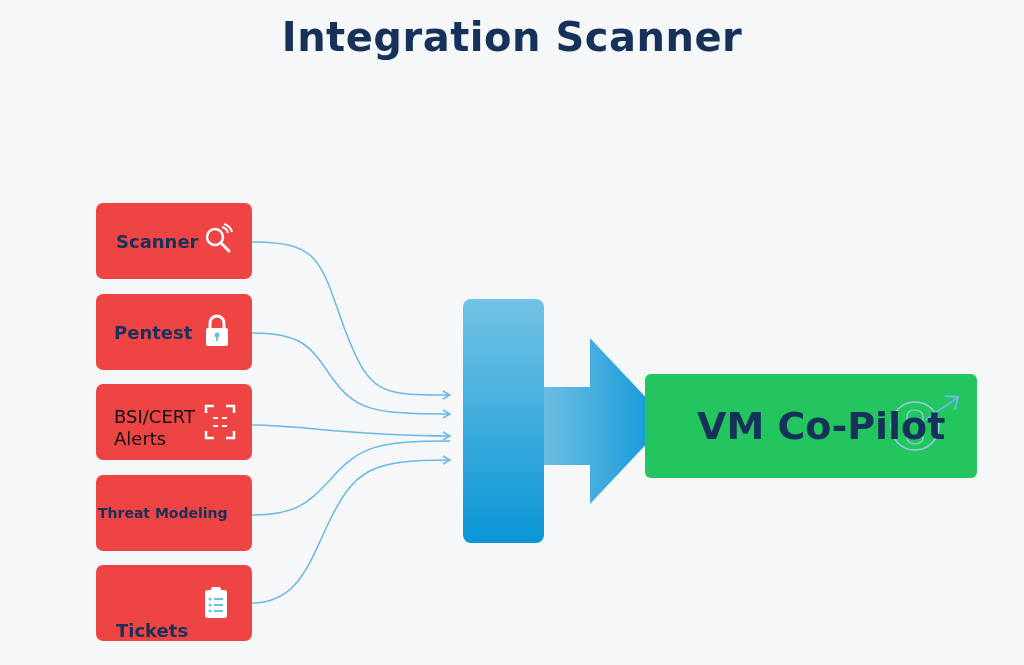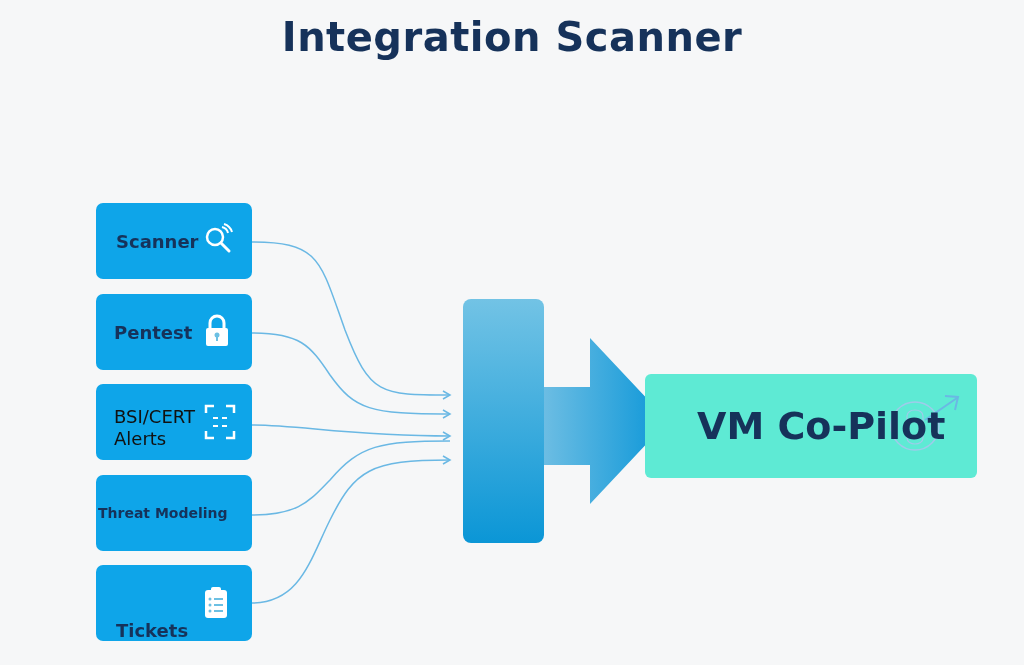--- a/index.html
+++ b/index.html
@@ -1,23 +1,23 @@
 <!DOCTYPE html>
 <html><head>
 <meta charset="utf-8">
 <style>
   html, body { margin:0; padding:0; }
   body { width:1024px; height:665px; background:#f6f7f8; position:relative; overflow:hidden; font-family:"DejaVu Sans", sans-serif; }
   .title { position:absolute; top:14px; left:0; width:1024px; text-align:center; font-size:40px; font-weight:bold; color:#16325a; letter-spacing:0.5px; }
-  .src { position:absolute; left:96px; width:156px; height:76px; background:#0ea5e9; border-radius:7px; box-sizing:border-box; display:flex; align-items:center; }
+  .src { position:absolute; left:96px; width:156px; height:76px; background:#ef4444; border-radius:7px; box-sizing:border-box; display:flex; align-items:center; }
   .src .lbl { font-size:18px; font-weight:bold; color:#16325a; }
   .src .icon { position:absolute; }
   svg.lines { position:absolute; left:0; top:0; }
   .hub { position:absolute; left:463px; top:299px; width:81px; height:244px; border-radius:8px; background:linear-gradient(#72c3e5, #0b96d6); }
-  .target { position:absolute; left:645px; top:374px; width:332px; height:104px; background:#5eead4; border-radius:6px; }
+  .target { position:absolute; left:645px; top:374px; width:332px; height:104px; background:#22c55e; border-radius:6px; }
   .target .lbl { position:absolute; left:52px; top:30px; font-size:38px; font-weight:bold; color:#16325a; }
 </style>
 </head>
 <body>
 
 <div class="title">Integration Scanner</div>
 
 <svg class="lines" width="1024" height="665">
   <defs>
     <marker id="ah" markerWidth="10" markerHeight="10" refX="8" refY="5" orient="auto" markerUnits="userSpaceOnUse">

